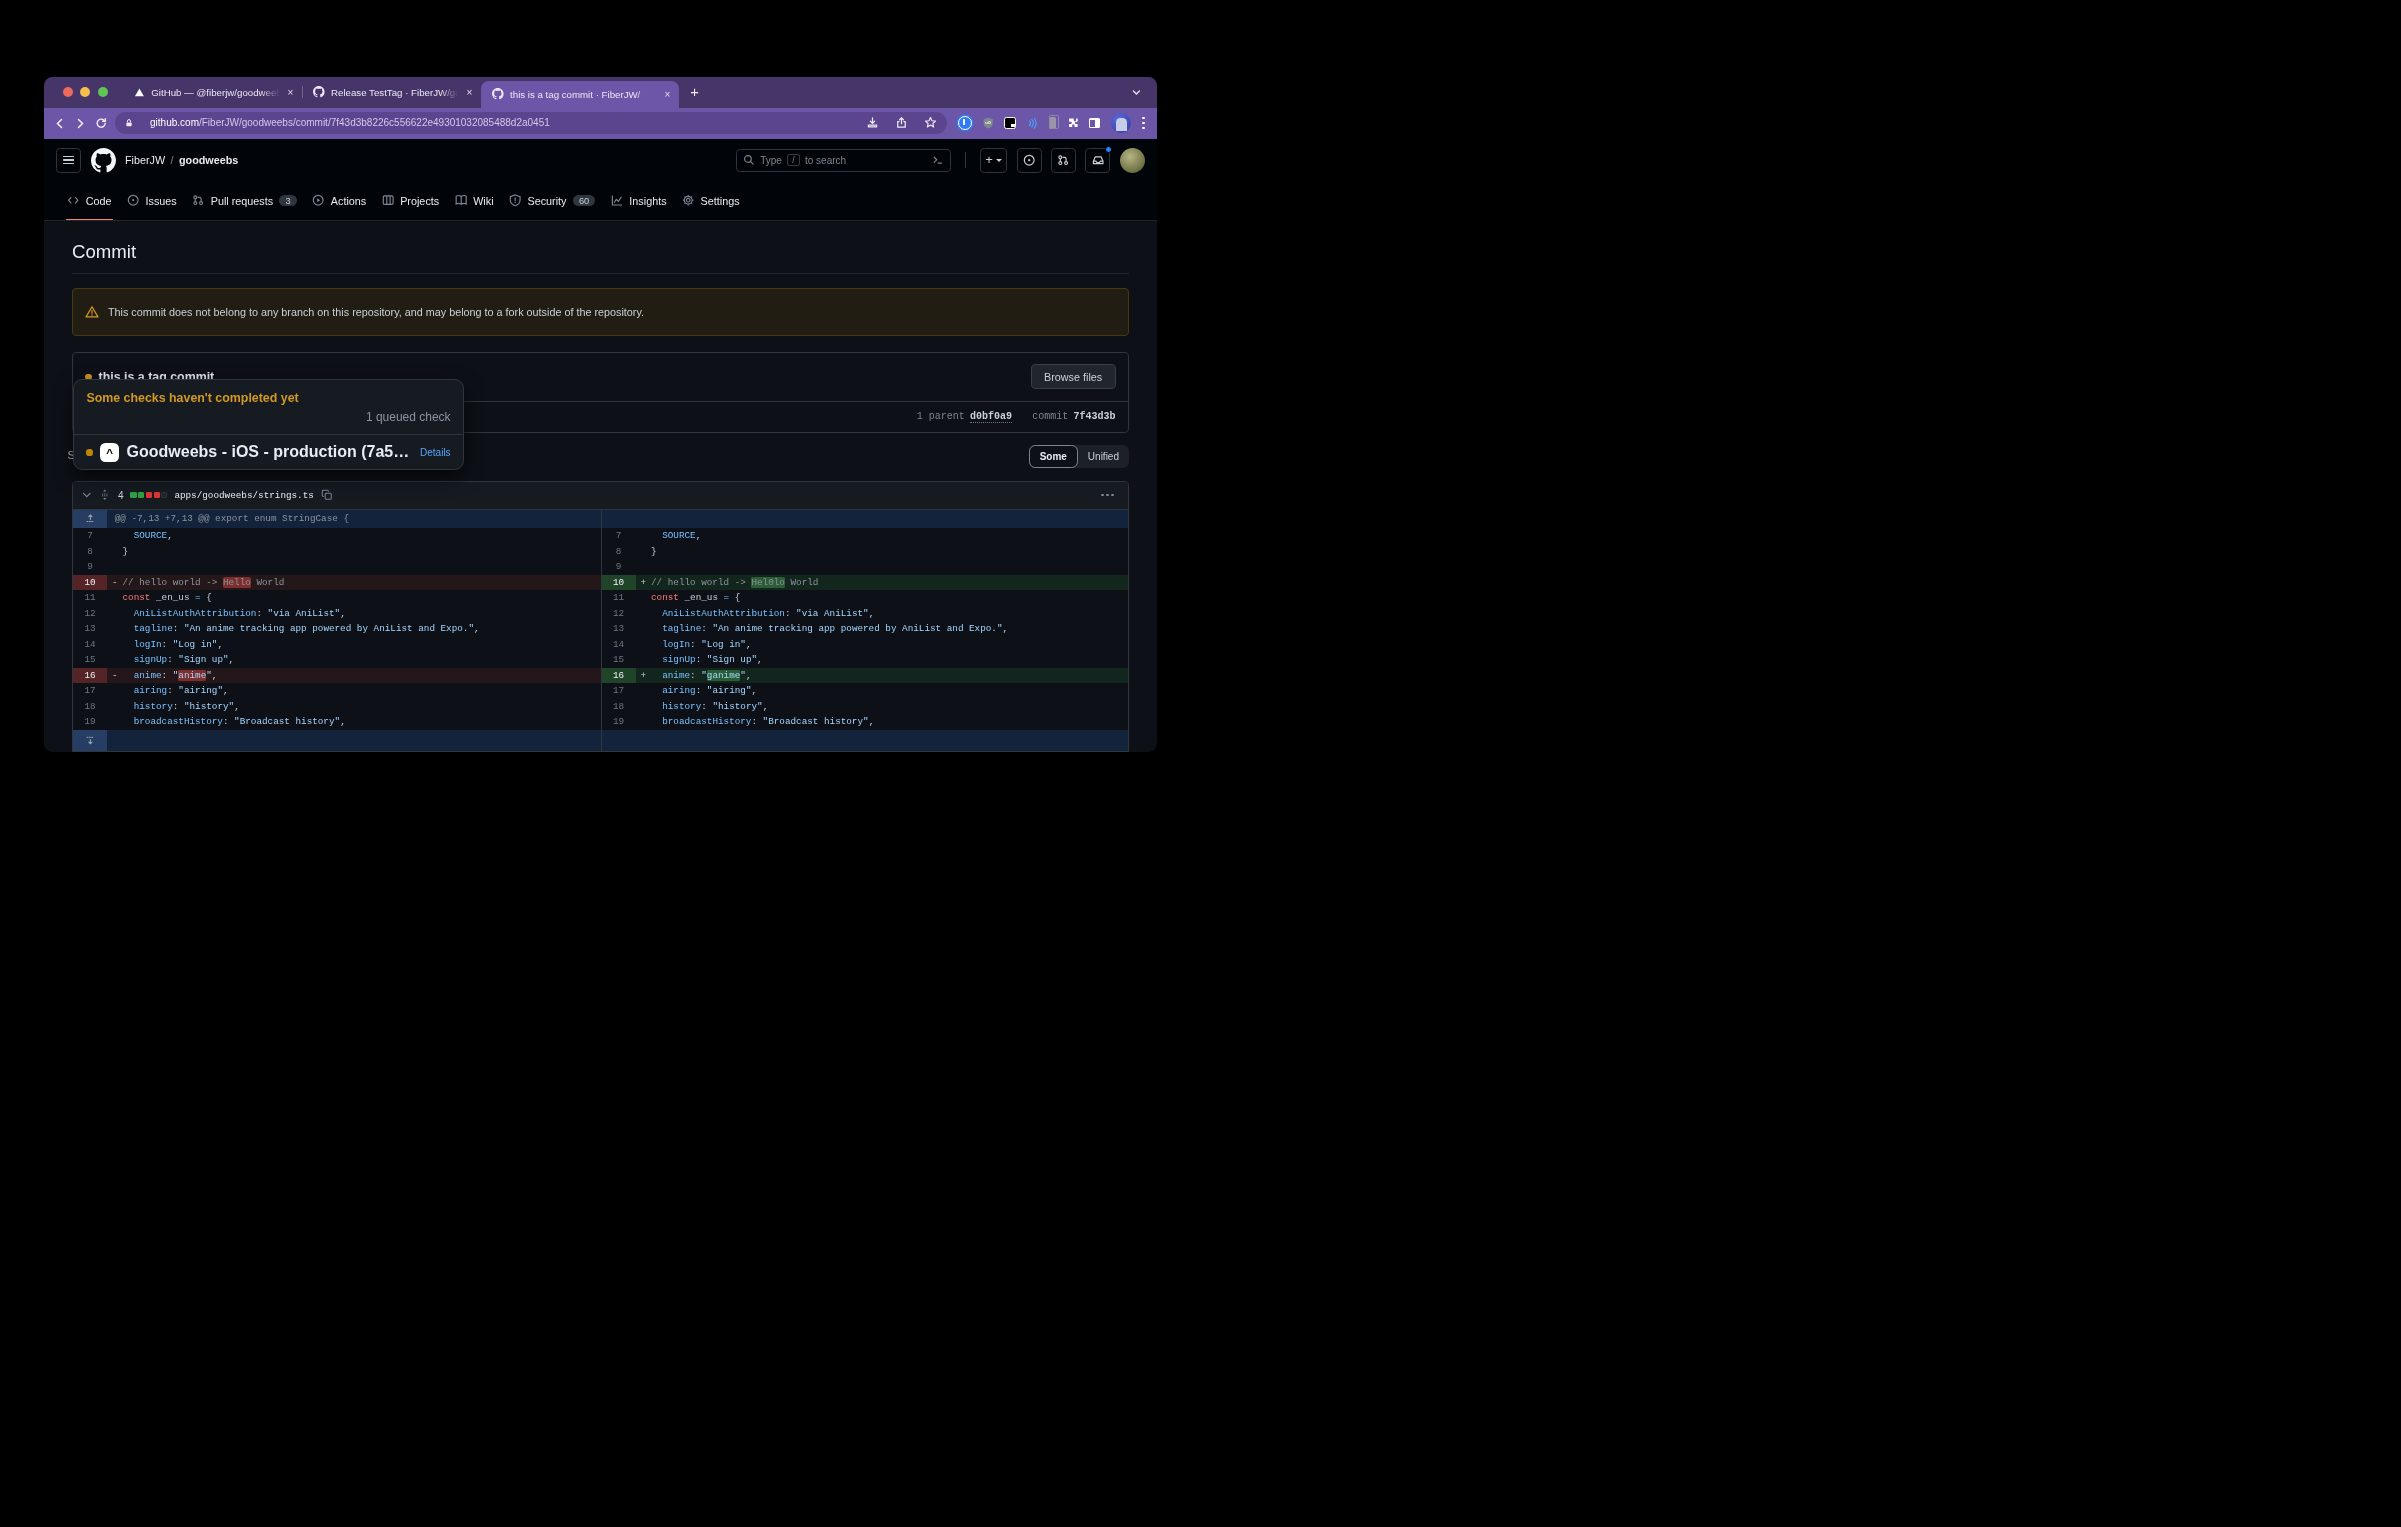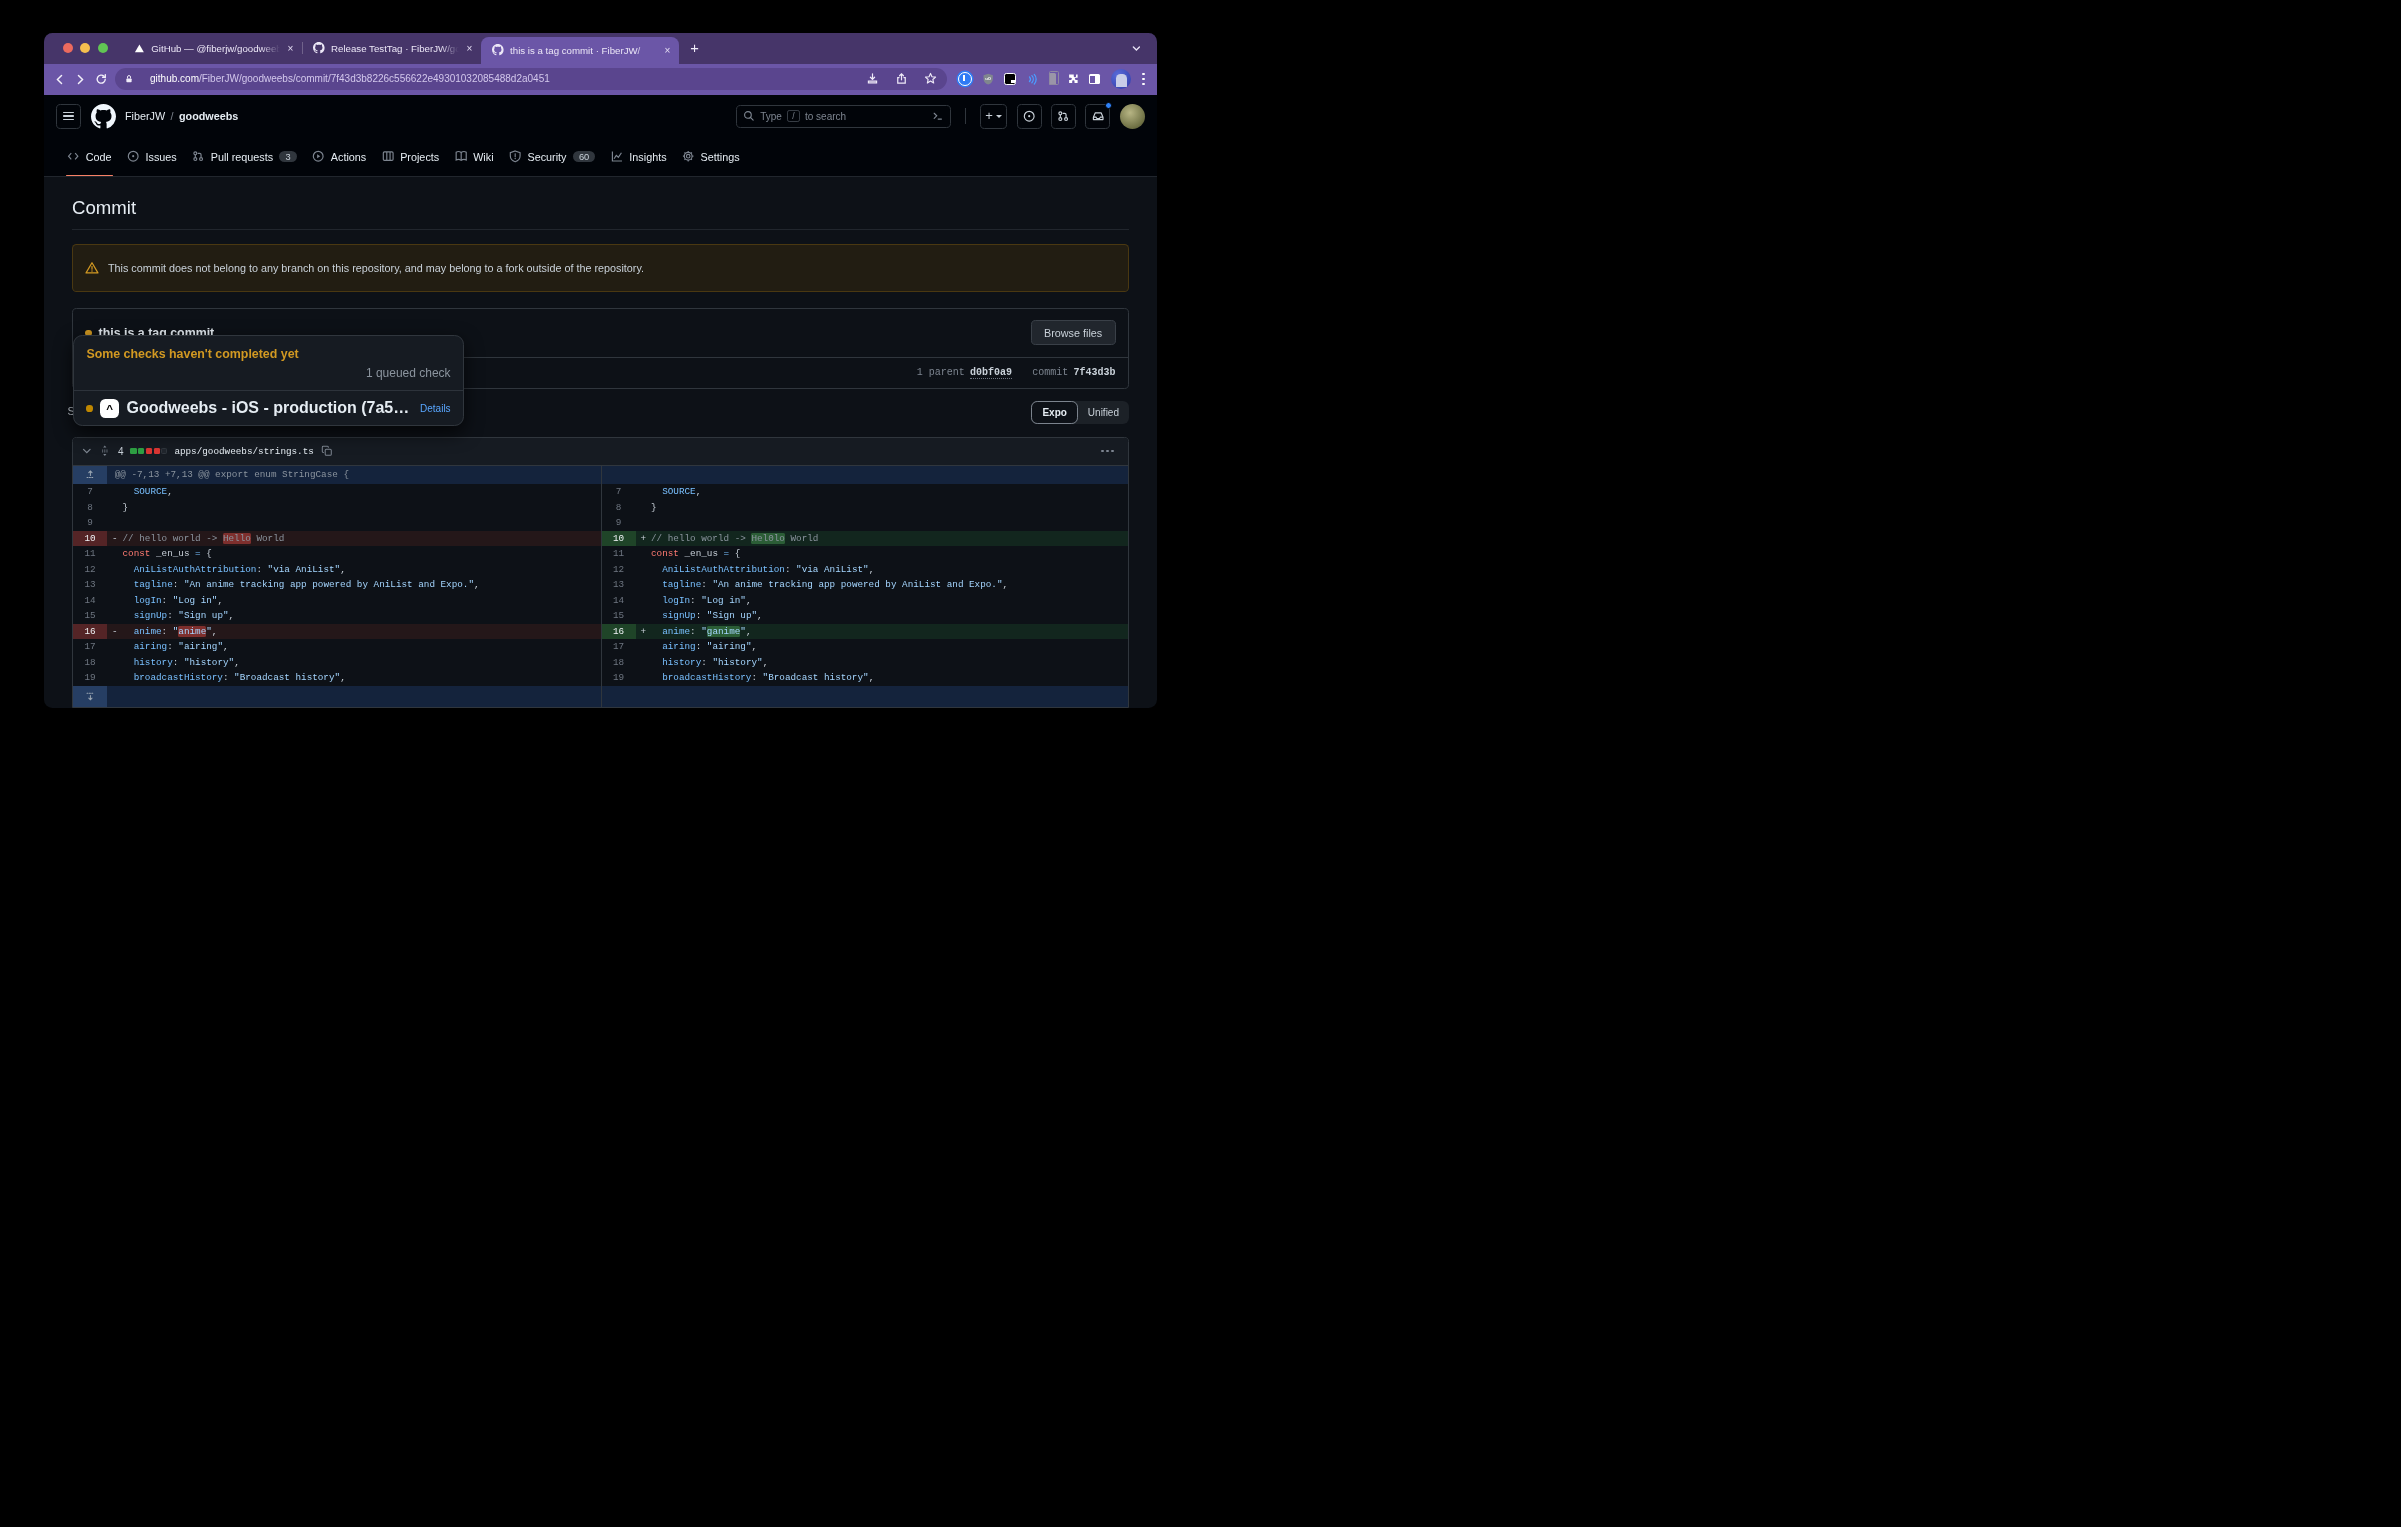--- a/index.html
+++ b/index.html
@@ -1,18 +1,18 @@
 <!DOCTYPE html>
 <html style="font-size:12.4px"><head>
 <meta charset="utf-8">
 <style>
   html,body{margin:0;padding:0;background:#000;}
   *{box-sizing:border-box;}
   .screen{position:relative;width:1201px;height:764px;background:#000;overflow:hidden;
-    font-family:"Liberation Sans",sans-serif;}
+    font-family:"Liberation Sans",sans-serif;margin-top:44px;}
   .window{position:absolute;left:44px;top:32.5px;width:1113px;height:675px;border-radius:8.5px;
     overflow:hidden;background:#0d1117;}
   .ic{display:inline-flex;align-items:center;justify-content:center;line-height:0;}
   .ic svg{display:block;}
 
   
   .tabstrip{height:31px;background:#463569;display:flex;align-items:flex-end;}
   .traffic{display:flex;gap:7.7px;align-items:center;height:31px;padding:0 15.5px 0 18.6px;}
   .tl{width:10px;height:10px;border-radius:50%;}
   .tabs{display:flex;align-items:flex-end;height:31px;}
@@ -473,21 +473,21 @@
           <span class="sha dotted">d0bf0a9</span>
           <span class="footgap"></span>
           <span>commit</span>
           <span class="sha">7f43d3b</span>
         </div>
       </div>
 
       <div class="splitrow">
         <span class="sfrag">S</span>
         <div class="segctl" id="segctl">
-            <span class="seg sel">Expo</span>
+            <span class="seg sel">Some</span>
             <span class="seg ">Unified</span>
           </div>
       </div>
 
       <div class="diff">
         <div class="dhead">
           <span class="ic">
               <svg width="11.6" height="11.6" viewBox="0 0 16 16" fill="none" stroke="currentColor" stroke-width="1.8" stroke-linecap="round">
                 <path d="M3.5 6 L8 10.5 L12.5 6"></path>
               </svg>

